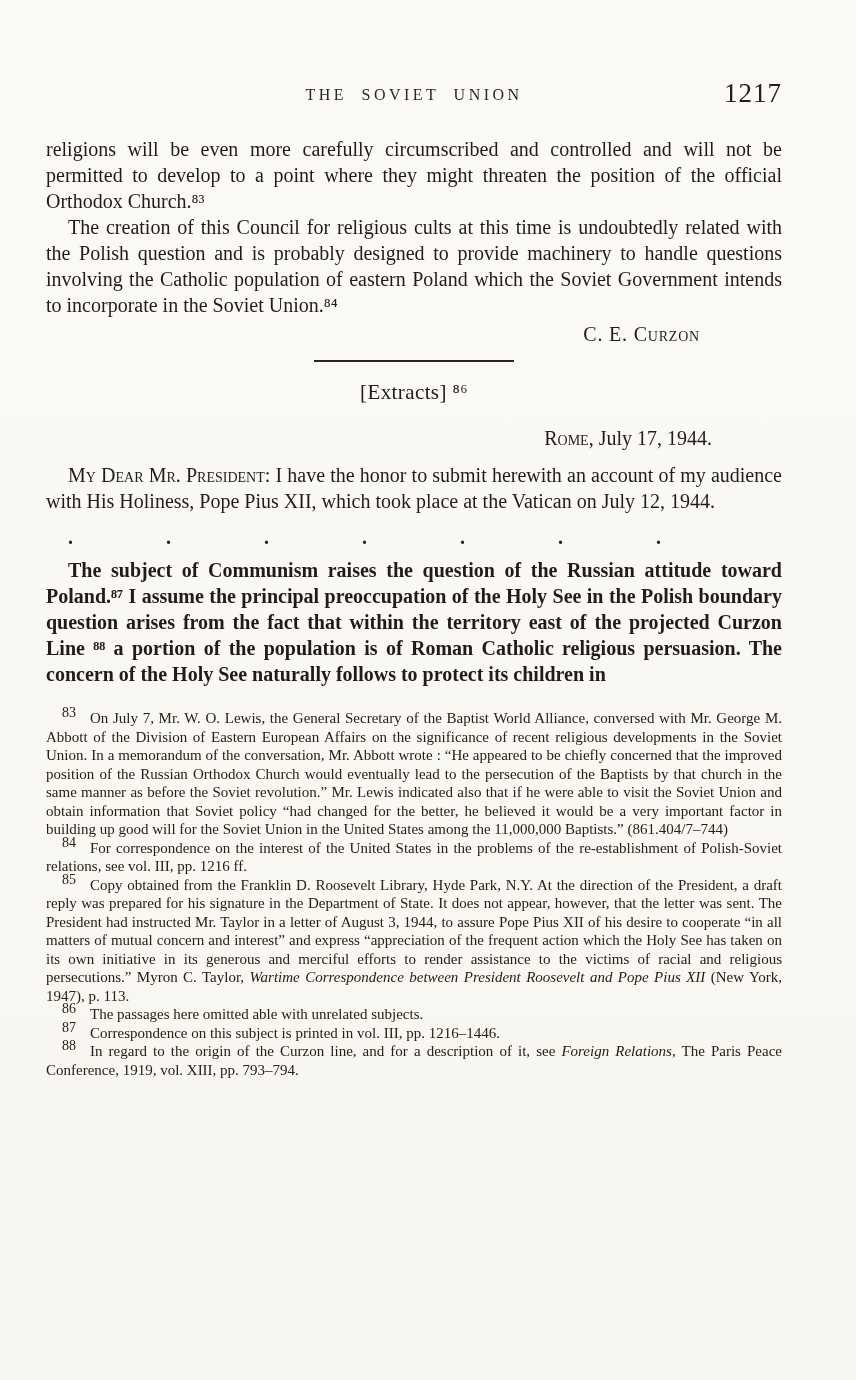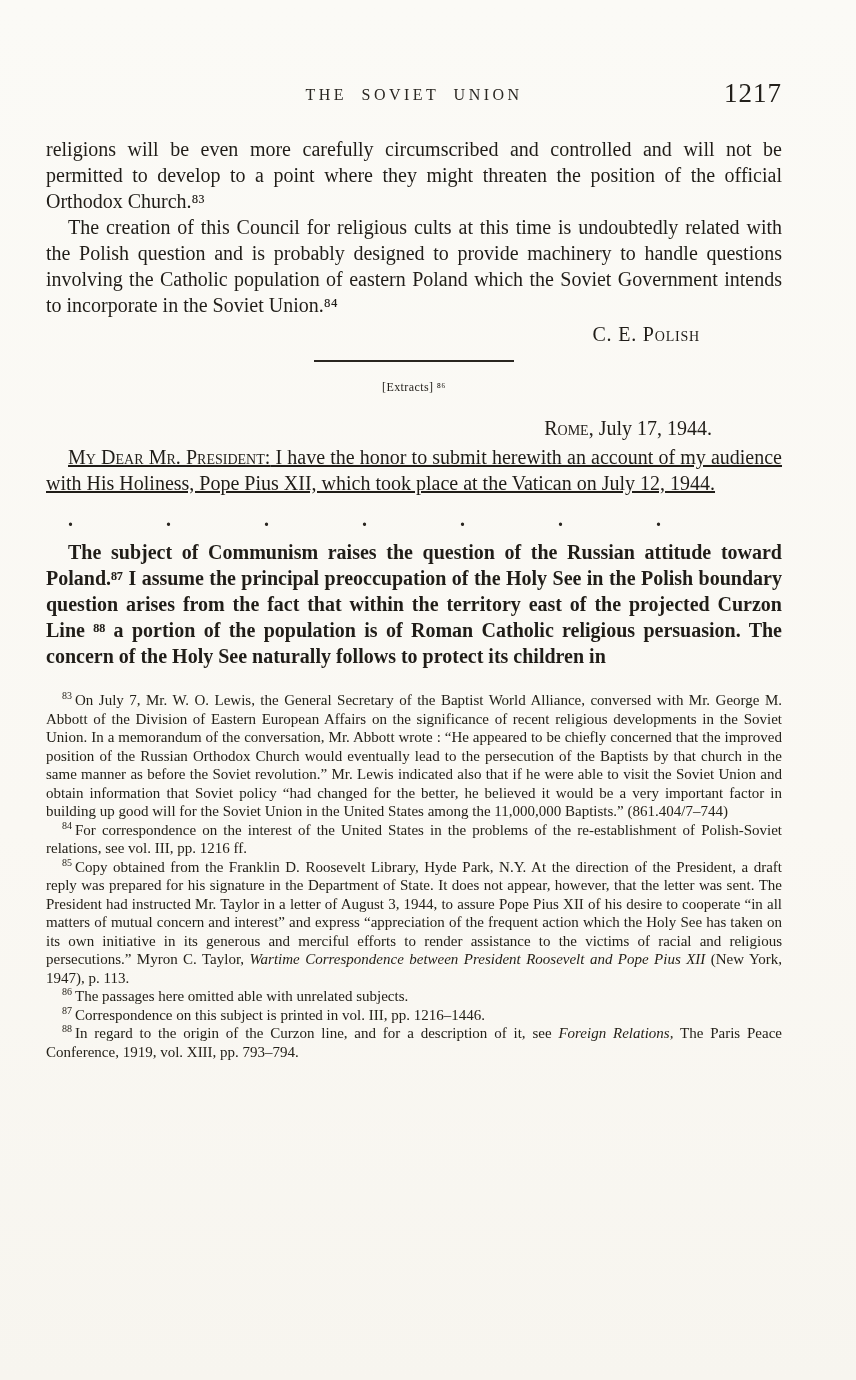--- a/index.html
+++ b/index.html
@@ -15,45 +15,45 @@
     overflow:hidden;
   }
   .running-head { position:relative; text-align:center; margin-bottom:26px; height:24px; }
   .head-title { font-size:16px; letter-spacing:3.5px; word-spacing:7px; color:#2a2722; }
   .page-number { position:absolute; right:0; top:-8px; font-size:27px; letter-spacing:1px; color:#23201b; }
   .bodytext { font-size:20px; line-height:26px; text-align:justify; }
   .indent { text-indent:22px; }
   .signature { text-align:right; padding-right:82px; font-variant:small-caps; letter-spacing:0.8px; font-size:20px; margin-top:5px; }
   .divider { width:200px; border:0; border-top:2px solid #2a2620; margin:14px auto 18px auto; }
   .doc-heading { text-align:center; font-style:italic; font-size:20px; line-height:28px; }
-  .extracts { text-align:center; font-size:12px; margin-top:12px; letter-spacing:0.4px; }
+  .extracts { text-align:center; font-size:21px; margin-top:12px; letter-spacing:0.4px; }
   .dateline { text-align:right; padding-right:70px; font-size:20px; margin-top:22px; }
   .smallcaps { font-variant:small-caps; }
-  .opening { margin-top:4px;text-decoration:underline; }
+  .opening { margin-top:12px; }
   .dots { font-size:20px; font-weight:bold; word-spacing:88px; padding-left:22px; margin-top:12px; color:#2a2620; }
   .letter-para { margin-top:8px;font-weight:bold; }
   .footnotes { margin-top:22px; }
   .footnote { font-size:15px; line-height:18.5px; text-align:justify; text-indent:16px; color:#242119; }
-  .fn-num { font-size:10px; line-height:0; margin-right:3px; vertical-align:super; }
+  .fn-num { font-size:14px; line-height:0; margin-right:14px; vertical-align:super; }
   .footnote i { font-style:italic; }
 </style>
 </head>
 <body>
 
 <div class="page">
 
   <header class="running-head">
     <span class="head-title">THE SOVIET UNION</span>
     <span class="page-number">1217</span>
   </header>
 
   <section>
     <p class="bodytext">religions will be even more carefully circumscribed and controlled and will not be permitted to develop to a point where they might threaten the position of the official Orthodox Church.⁸³</p>
     <p class="bodytext indent">The creation of this Council for religious cults at this time is undoubtedly related with the Polish question and is probably designed to provide machinery to handle questions involving the Catholic population of eastern Poland which the Soviet Government intends to incorporate in the Soviet Union.⁸⁴</p>
-    <div class="signature">C. E. Polish</div>
+    <div class="signature">C. E. Curzon</div>
   </section>
 
   <hr class="divider">
 
   <section>
 
     <div class="extracts">[Extracts] ⁸⁶</div>
 
     <div class="dateline"><span class="smallcaps">Rome</span><span>, July 17, 1944.</span></div>
 

